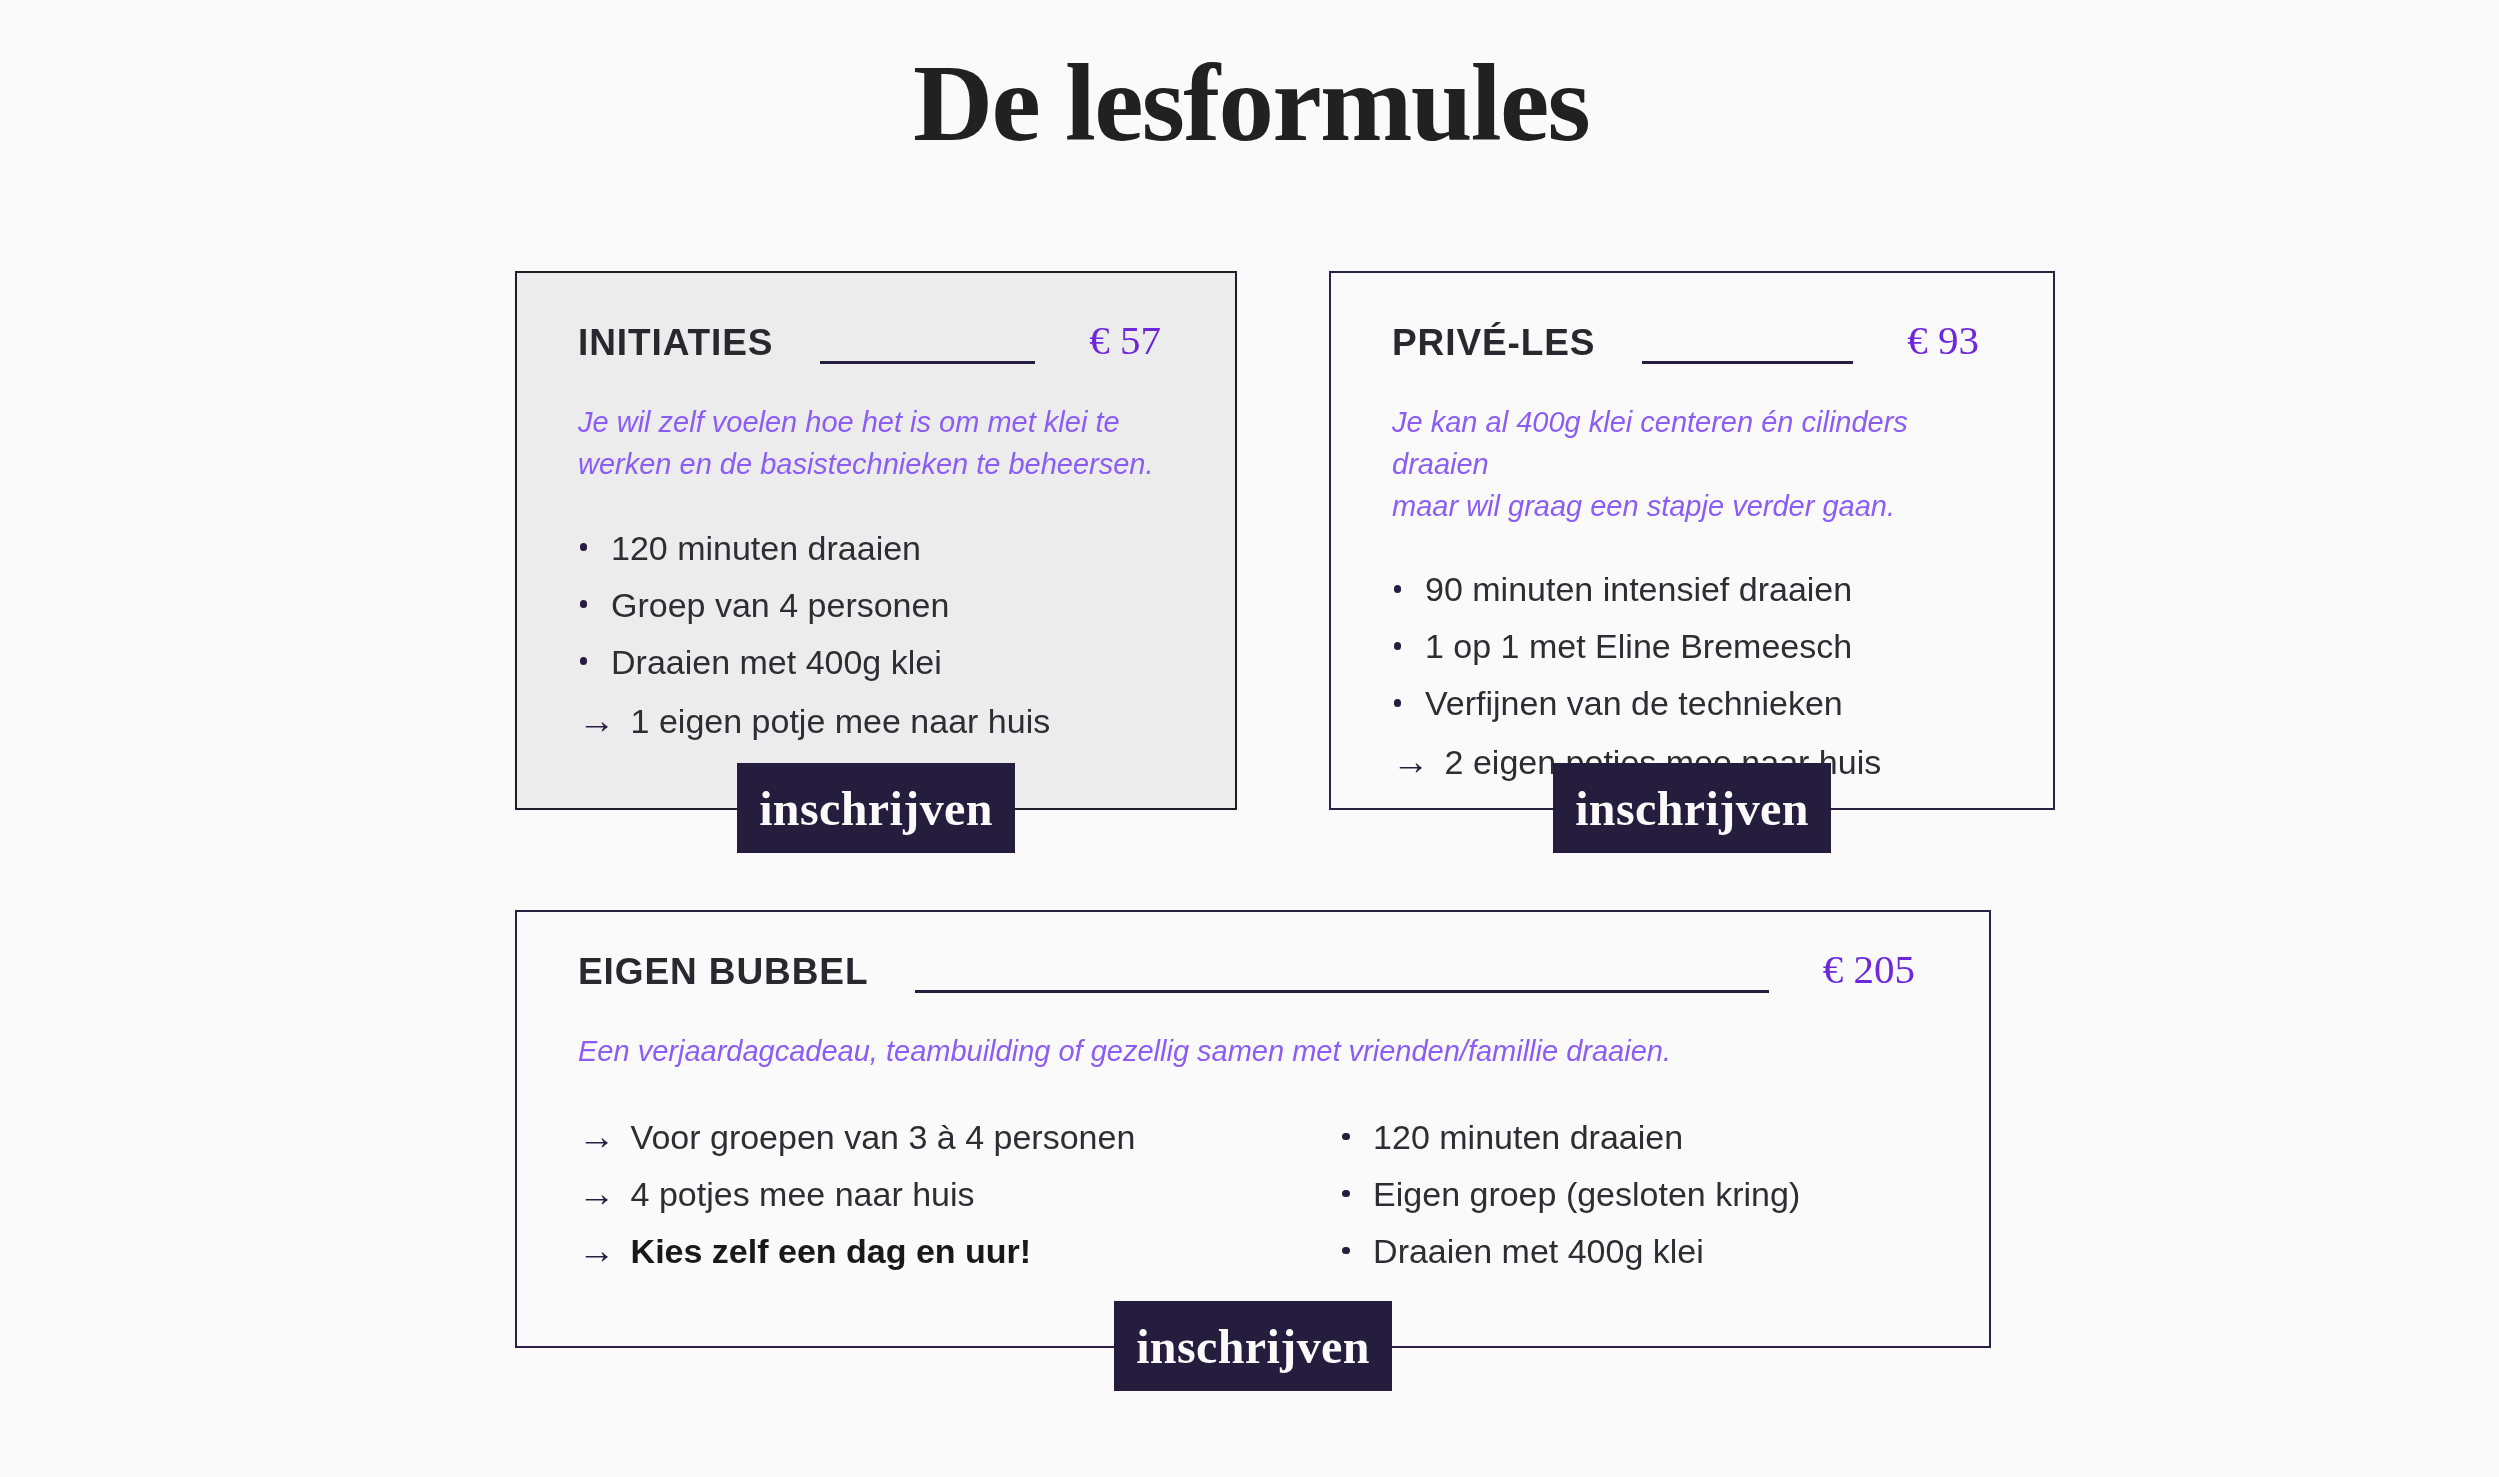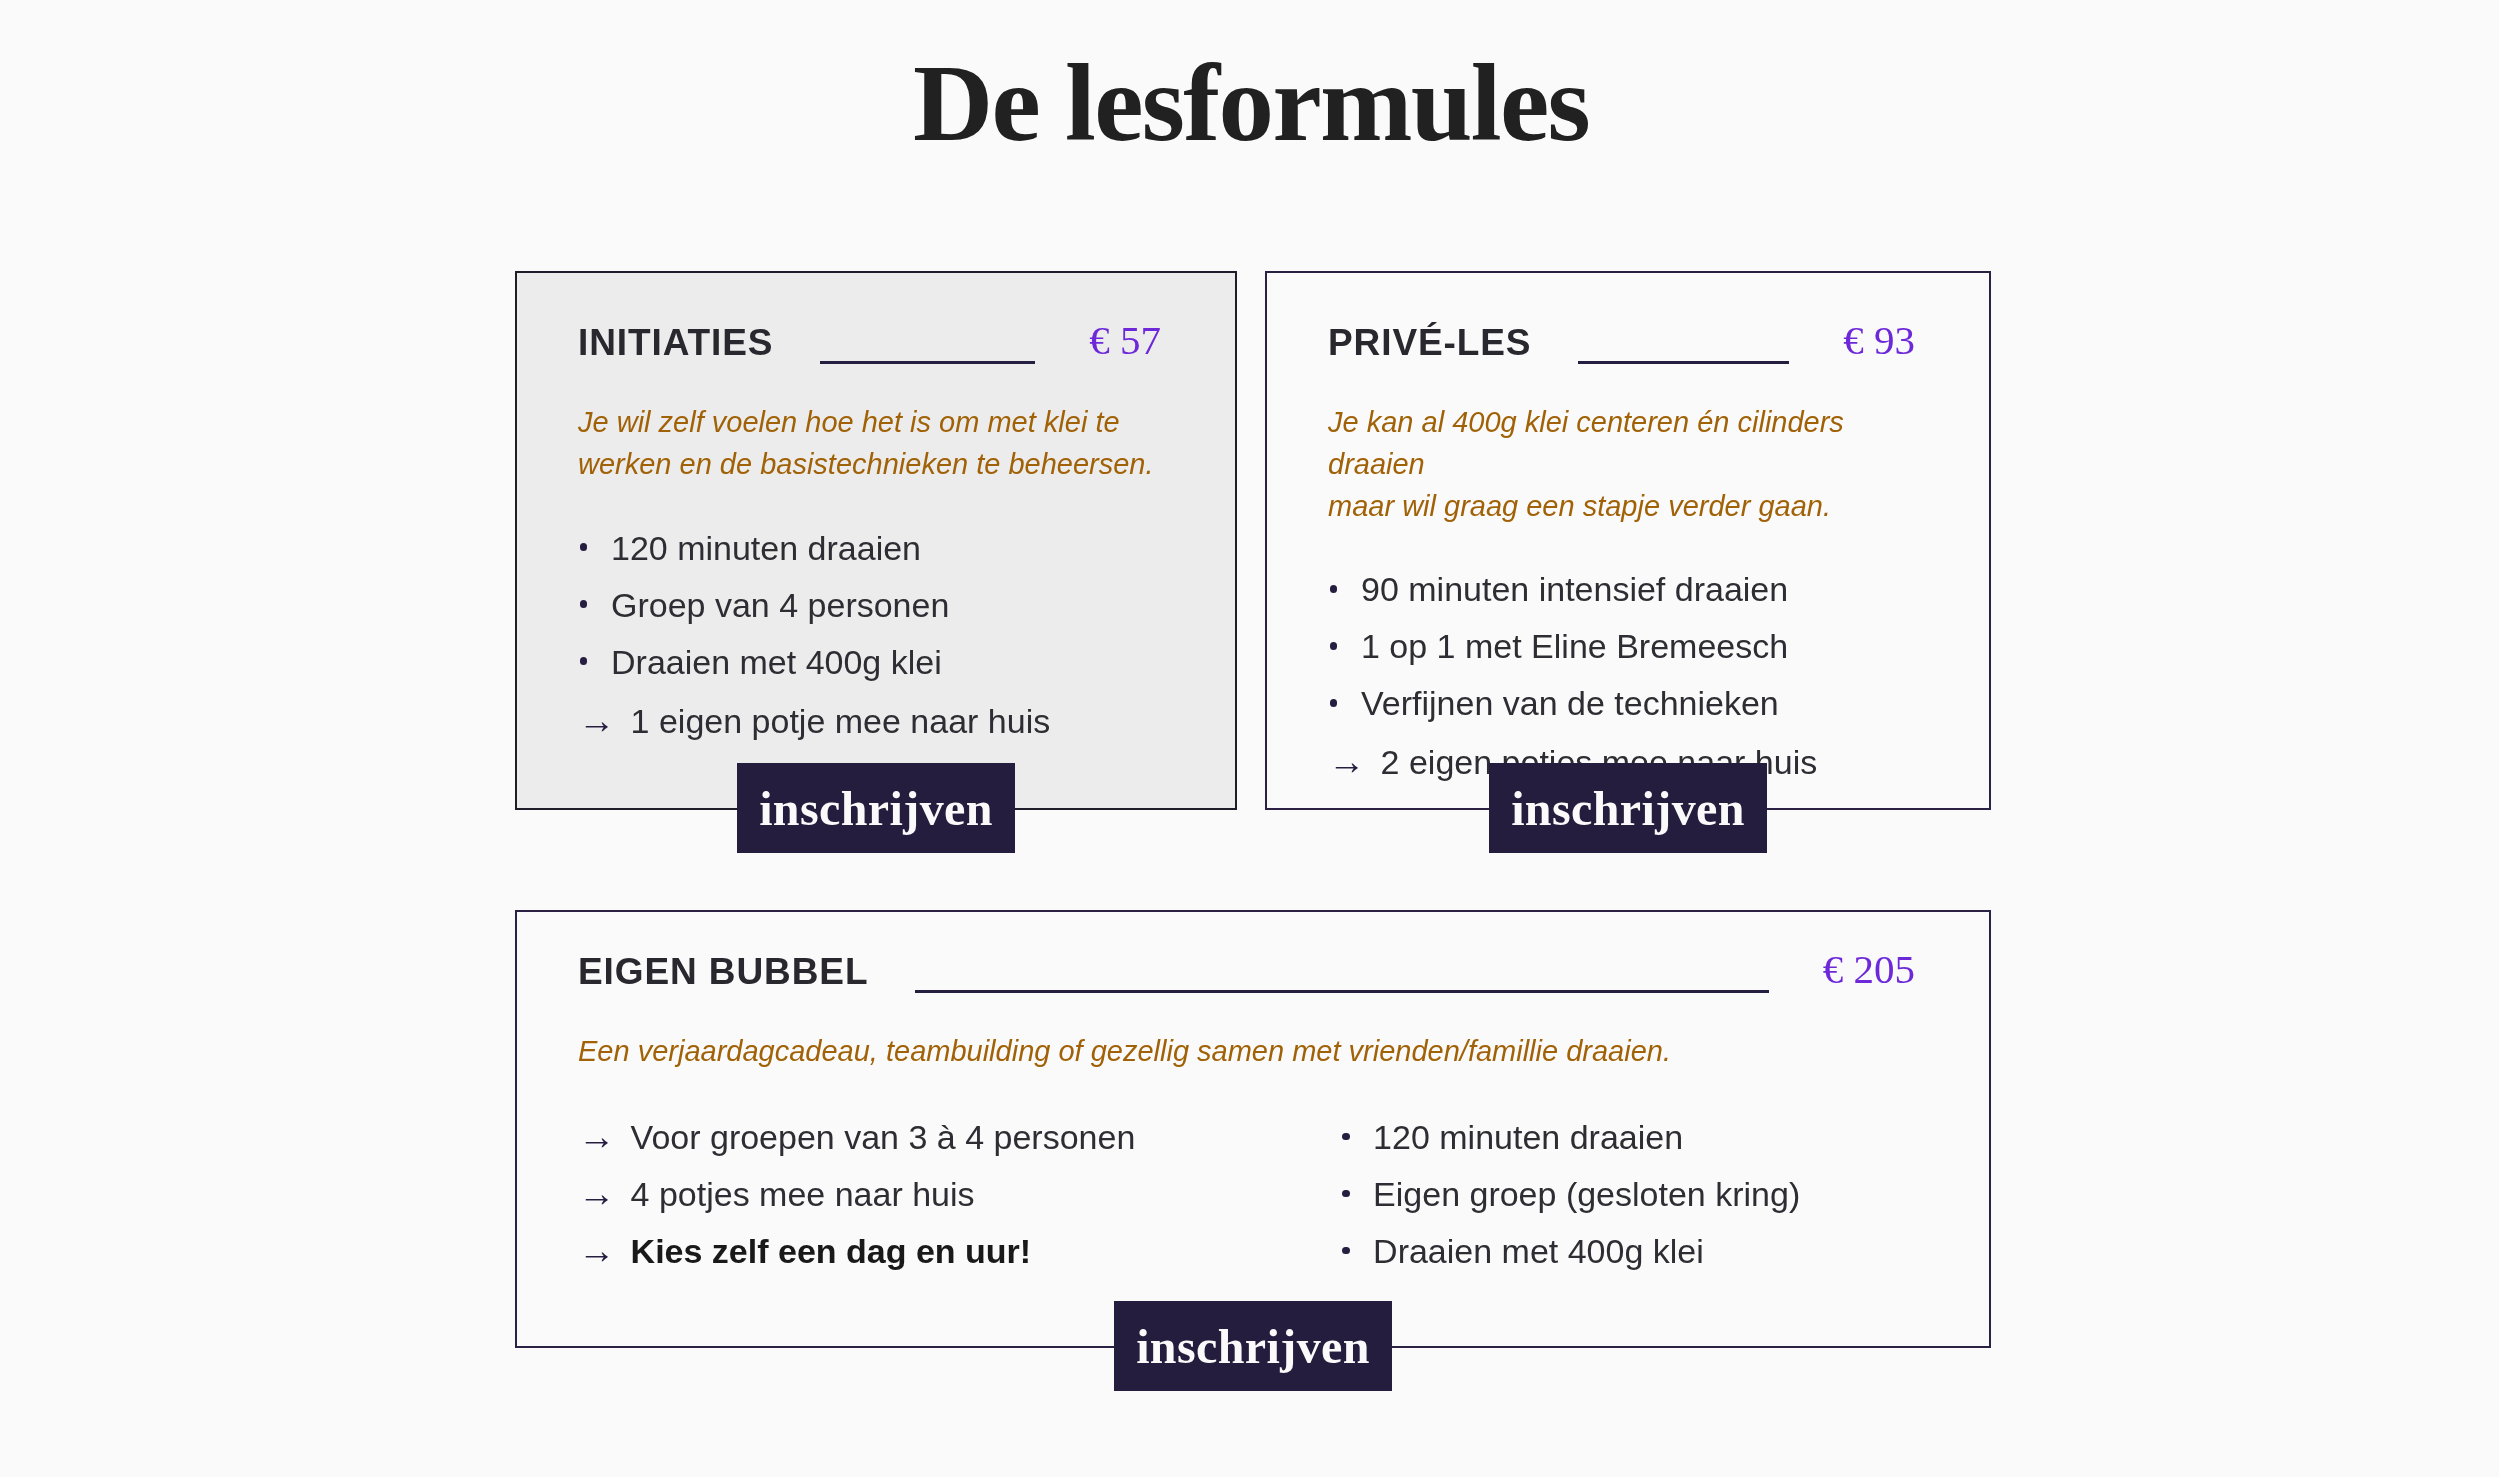--- a/index.html
+++ b/index.html
@@ -25,31 +25,31 @@
     letter-spacing:-1.7px;color:#212121;
   }
   .card{
     position:absolute;box-sizing:border-box;
     border:2.6px solid var(--card-border);
     padding:43px 74px 0 61px;
     background:transparent;
   }
   .card--initiaties{left:515px;top:271px;width:722px;height:539px;
     background:var(--card1-bg);border-color:var(--card1-border);}
-  .card--prive{left:1265px;top:271px;width:726px;height:539px;}
+  .card--prive{left:1329px;top:271px;width:726px;height:539px;}
   .card--bubbel{left:515px;top:910px;width:1476px;height:438px;padding-top:33px;}
 
   .card-head{display:flex;align-items:flex-end;}
   .card-name{margin:0;font-size:37px;font-weight:700;letter-spacing:0.9px;color:#29282e;white-space:nowrap;}
   .head-rule{flex:1;height:2.6px;background:var(--accent);margin:0 54px 0 47px;}
   .card-price{font-family:"Liberation Serif",serif;font-size:41px;color:#6d28d9;white-space:nowrap;}
 
   .card-desc{
     margin:38px 0 0 0;font-style:italic;font-size:29px;line-height:1.44;
-    color:#a16207;white-space:pre-line;
+    color:#8b5cf6;white-space:pre-line;
   }
 
   .feature-list{list-style:none;margin:43px 0 0 0;padding:0;}
   .feature-item{
     position:relative;padding-left:33px;margin-bottom:19px;
     font-size:34px;line-height:38px;color:#2e2d33;
   }
   .feature-item:last-child{margin-bottom:0;}
   .bullet-dot{
     position:absolute;left:1.7px;top:14.8px;width:7.8px;height:7.8px;border-radius:50%;

